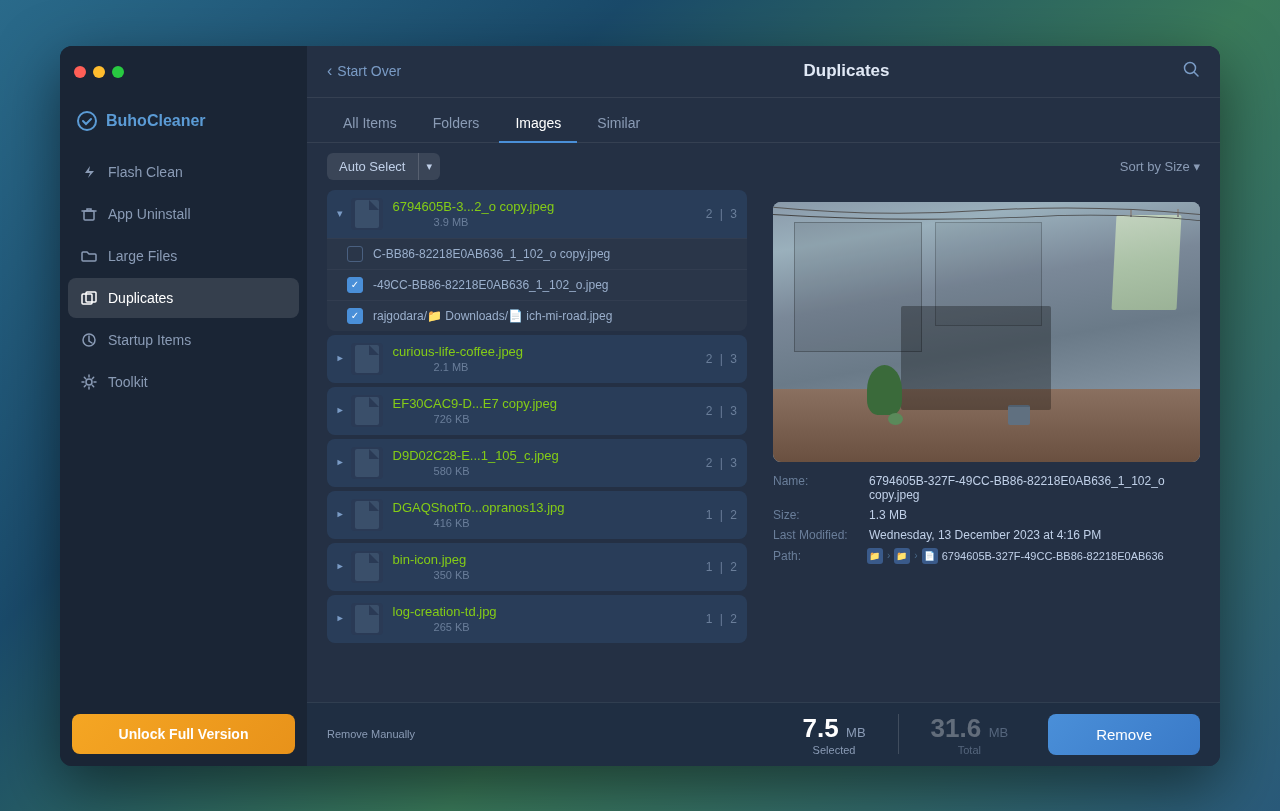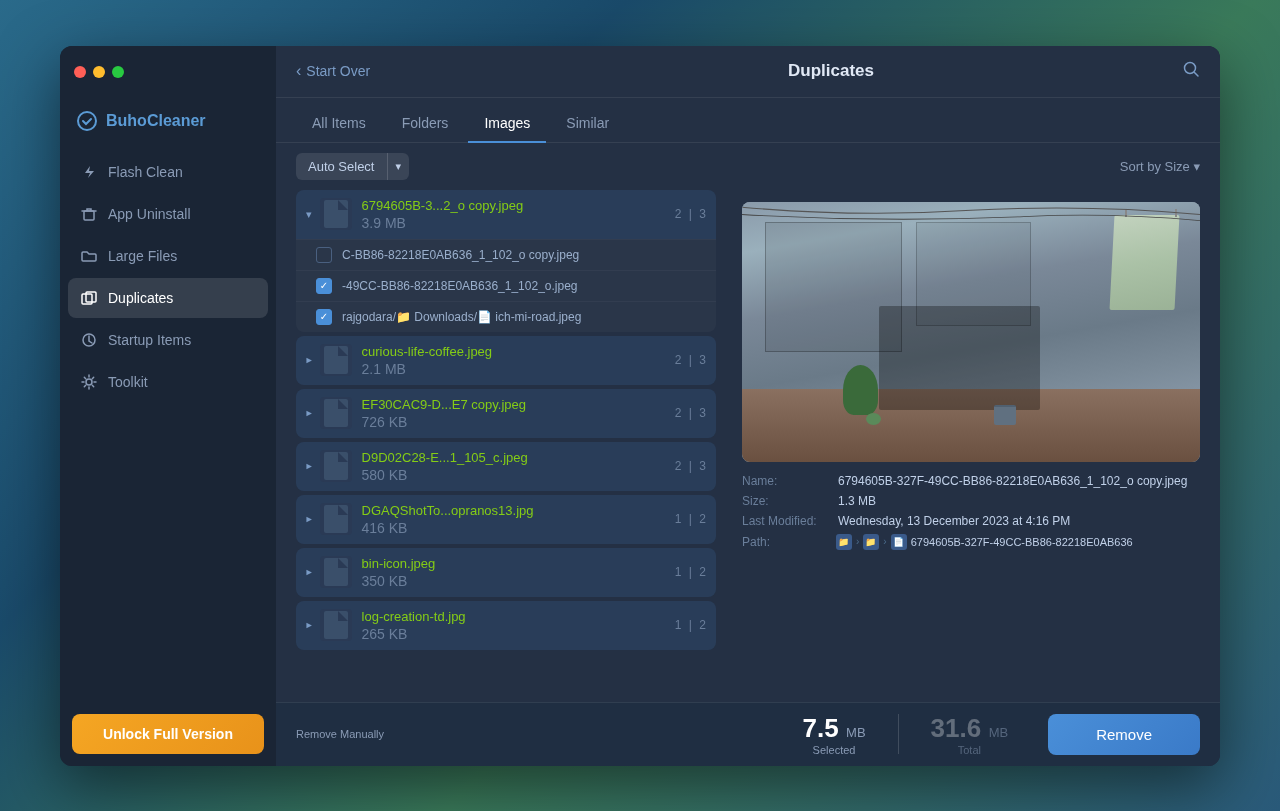--- a/index.html
+++ b/index.html
@@ -17,21 +17,21 @@
       width: 1160px;
       height: 720px;
       background: #1e2a3a;
       border-radius: 12px;
       display: flex;
       overflow: hidden;
       box-shadow: 0 20px 60px rgba(0,0,0,0.5);
     }
     
     .sidebar {
-      width: 216px;
+      width: 247px;
       background: #1a2535;
       display: flex;
       flex-direction: column;
       padding: 0;
       flex-shrink: 0;
     }
     .titlebar {
       display: flex;
       align-items: center;
       padding: 16px 14px;
@@ -269,22 +269,23 @@
     .file-info {
       flex: 1;
     }
     .file-name {
       color: #84cc16;
       font-size: 13px;
       font-weight: 500;
     }
     .file-size {
       color: #6a7e9a;
-      font-size: 14px;
+      font-size: 11px;
       margin-top: 2px;
+      margin-left: 41px;
     }
     .file-count {
       color: #6a7e9a;
       font-size: 12px;
       margin-left: auto;
     }
     .file-count .sep {
       margin: 0 4px;
     }
     .file-sub-items {

